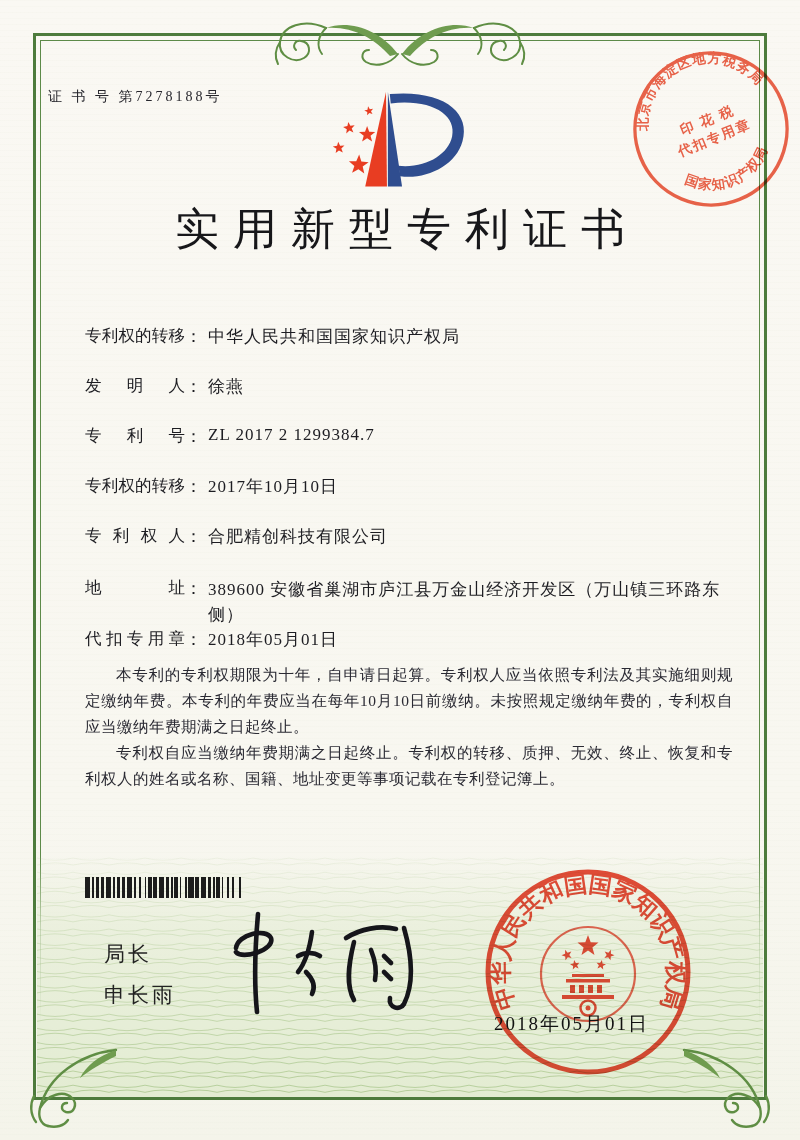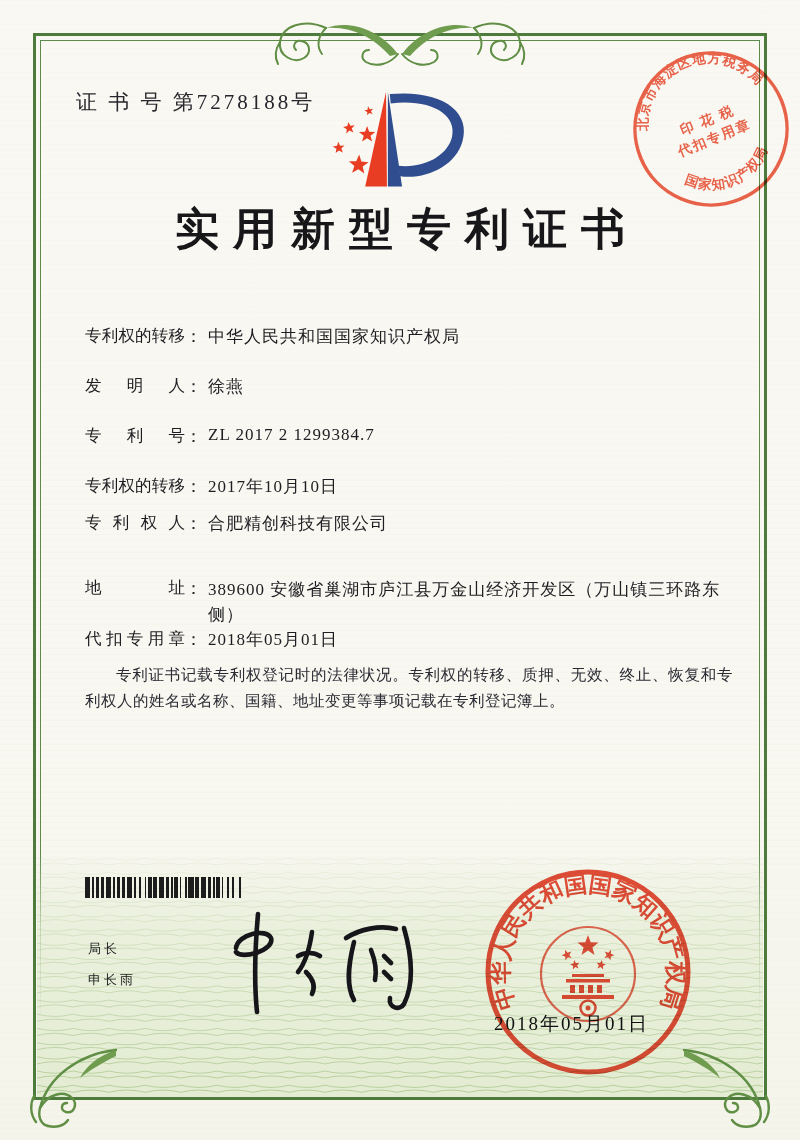--- a/index.html
+++ b/index.html
@@ -17,43 +17,43 @@
       linear-gradient(180deg,#faf8f3 0%, #f8f7f0 70%, #f4f4ea 100%);
   }
   .frame-outer { position:absolute; left:33px; top:33px; width:734px; height:1067px;
     border:3px solid #4d7b3c; }
   .frame-inner { position:absolute; left:40px; top:40px; width:720px; height:1053px;
     border:1px solid #5d8a49; }
   .waves-zone { position:absolute; left:37px; top:855px; width:726px; height:242px;
     background:linear-gradient(180deg, rgba(231,238,216,0) 0%, rgba(231,238,216,.75) 30%, #e6eed7 70%, #e3ecd2 100%); }
   .waves-zone svg { position:absolute; inset:0; }
 
-  .cert-no { position:absolute; left:76px; top:88px; font-size:21px; letter-spacing:3px; color:#26262c; }
+  .cert-no { position:absolute; left:48px; top:88px; font-size:14px; letter-spacing:3px; color:#26262c; }
 
   .logo { position:absolute; left:318px; top:88px; }
 
   .title { position:absolute; left:0; top:200px; width:100%; text-align:center;
-    font-size:44px; font-weight:bold; letter-spacing:14px; text-indent:14px; color:#17171a; }
+    font-size:44px; font-weight:normal; letter-spacing:14px; text-indent:14px; color:#17171a; }
 
   .fields { position:absolute; left:85px; top:0; width:648px; font-size:17px; }
   .frow { position:absolute; left:0; white-space:nowrap; }
   .flabel { display:inline-block; width:100px; font-size:16.5px;
     text-align:justify; text-align-last:justify; vertical-align:top; }
   .fcolon { display:inline-block; vertical-align:top; margin-right:6px; }
   .fvalue { display:inline-block; vertical-align:top; letter-spacing:1px; }
   .fvalue.wrap { white-space:normal; width:520px; line-height:25px; }
   .grant-right { position:absolute; left:368px; top:0; white-space:nowrap; }
 
   .paras { position:absolute; left:85px; top:662px; width:648px;
     font-size:15.5px; line-height:26px; letter-spacing:.5px; color:#2a2a33; text-align:justify; }
   .paras p { text-indent:2em; }
 
   .barcode { position:absolute; left:85px; top:877px; height:21px; font-size:0; white-space:nowrap; }
 
-  .signer { position:absolute; left:88px; top:940px; font-size:13px; letter-spacing:3px; color:#222; }
+  .signer { position:absolute; left:104px; top:940px; font-size:21px; letter-spacing:3px; color:#222; }
   .signer div { margin-bottom:13px; }
   .signature { position:absolute; left:208px; top:908px; }
 
   .seal { position:absolute; left:478px; top:862px; mix-blend-mode:multiply; opacity:.93; }
   .seal-date { position:absolute; left:494px; top:1011px; font-size:19px; letter-spacing:2px;
     color:#111; z-index:5; }
 
   .tax-stamp { position:absolute; left:626px; top:44px; mix-blend-mode:multiply; opacity:.88; }
 
   .footer { position:absolute; left:0; top:1060px; width:100%; text-align:center;
@@ -191,33 +191,34 @@
     </div>
     <div class="frow" style="top:375px">
       <span class="flabel">发明人</span><span class="fcolon">：</span><span class="fvalue">徐燕</span>
     </div>
     <div class="frow" style="top:425px">
       <span class="flabel">专利号</span><span class="fcolon">：</span><span class="fvalue">ZL 2017 2 1299384.7</span>
     </div>
     <div class="frow" style="top:475px">
       <span class="flabel">专利权的转移</span><span class="fcolon">：</span><span class="fvalue">2017年10月10日</span>
     </div>
-    <div class="frow" style="top:512px">
+    <div class="frow" style="top:525px">
       <span class="flabel">专利权人</span><span class="fcolon">：</span><span class="fvalue">合肥精创科技有限公司</span>
     </div>
     <div class="frow" style="top:577px">
       <span class="flabel">地址</span><span class="fcolon">：</span><span class="fvalue wrap">389600 安徽省巢湖市庐江县万金山经济开发区（万山镇三环路东侧）</span>
     </div>
     <div class="frow" style="top:628px; width:648px">
       <span class="flabel">代扣专用章</span><span class="fcolon">：</span><span class="fvalue">2018年05月01日</span>
     </div>
   </div>
 
   <div class="paras">
-    <p>专利证书记载专利权登记时的法律状况。专利权的转移、质押、无效、终止、恢复和专利权人的姓名或名称、国籍、地址变更等事项记载在专利登记簿上。</p>
+    <p>本专利的专利权期限为十年，自申请日起算。专利权人应当依照专利法及其实施细则规定缴纳年费。本专利的年费应当在每年10月10日前缴纳。未按照规定缴纳年费的，专利权自应当缴纳年费期满之日起终止。</p>
+    <p>专利权自应当缴纳年费期满之日起终止。专利权的转移、质押、无效、终止、恢复和专利权人的姓名或名称、国籍、地址变更等事项记载在专利登记簿上。</p>
   </div>
 
   <div class="barcode" id="barcode"><span style="display:inline-block;height:21px;width:5.25px;background:#1c1c1c"></span><span style="display:inline-block;height:21px;width:1.75px;background:transparent"></span><span style="display:inline-block;height:21px;width:1.75px;background:#1c1c1c"></span><span style="display:inline-block;height:21px;width:1.75px;background:transparent"></span><span style="display:inline-block;height:21px;width:3.5px;background:#1c1c1c"></span><span style="display:inline-block;height:21px;width:1.75px;background:transparent"></span><span style="display:inline-block;height:21px;width:3.5px;background:#1c1c1c"></span><span style="display:inline-block;height:21px;width:1.75px;background:transparent"></span><span style="display:inline-block;height:21px;width:5.25px;background:#1c1c1c"></span><span style="display:inline-block;height:21px;width:1.75px;background:transparent"></span><span style="display:inline-block;height:21px;width:1.75px;background:#1c1c1c"></span><span style="display:inline-block;height:21px;width:1.75px;background:transparent"></span><span style="display:inline-block;height:21px;width:3.5px;background:#1c1c1c"></span><span style="display:inline-block;height:21px;width:1.75px;background:transparent"></span><span style="display:inline-block;height:21px;width:3.5px;background:#1c1c1c"></span><span style="display:inline-block;height:21px;width:1.75px;background:transparent"></span><span style="display:inline-block;height:21px;width:5.25px;background:#1c1c1c"></span><span style="display:inline-block;height:21px;width:1.75px;background:transparent"></span><span style="display:inline-block;height:21px;width:1.75px;background:#1c1c1c"></span><span style="display:inline-block;height:21px;width:3.5px;background:transparent"></span><span style="display:inline-block;height:21px;width:1.75px;background:#1c1c1c"></span><span style="display:inline-block;height:21px;width:3.5px;background:transparent"></span><span style="display:inline-block;height:21px;width:1.75px;background:#1c1c1c"></span><span style="display:inline-block;height:21px;width:1.75px;background:transparent"></span><span style="display:inline-block;height:21px;width:3.5px;background:#1c1c1c"></span><span style="display:inline-block;height:21px;width:1.75px;background:transparent"></span><span style="display:inline-block;height:21px;width:3.5px;background:#1c1c1c"></span><span style="display:inline-block;height:21px;width:1.75px;background:transparent"></span><span style="display:inline-block;height:21px;width:5.25px;background:#1c1c1c"></span><span style="display:inline-block;height:21px;width:1.75px;background:transparent"></span><span style="display:inline-block;height:21px;width:3.5px;background:#1c1c1c"></span><span style="display:inline-block;height:21px;width:1.75px;background:transparent"></span><span style="display:inline-block;height:21px;width:1.75px;background:#1c1c1c"></span><span style="display:inline-block;height:21px;width:1.75px;background:transparent"></span><span style="display:inline-block;height:21px;width:3.5px;background:#1c1c1c"></span><span style="display:inline-block;height:21px;width:1.75px;background:transparent"></span><span style="display:inline-block;height:21px;width:1.75px;background:#1c1c1c"></span><span style="display:inline-block;height:21px;width:3.5px;background:transparent"></span><span style="display:inline-block;height:21px;width:1.75px;background:#1c1c1c"></span><span style="display:inline-block;height:21px;width:1.75px;background:transparent"></span><span style="display:inline-block;height:21px;width:5.25px;background:#1c1c1c"></span><span style="display:inline-block;height:21px;width:1.75px;background:transparent"></span><span style="display:inline-block;height:21px;width:3.5px;background:#1c1c1c"></span><span style="display:inline-block;height:21px;width:1.75px;background:transparent"></span><span style="display:inline-block;height:21px;width:5.25px;background:#1c1c1c"></span><span style="display:inline-block;height:21px;width:1.75px;background:transparent"></span><span style="display:inline-block;height:21px;width:3.5px;background:#1c1c1c"></span><span style="display:inline-block;height:21px;width:1.75px;background:transparent"></span><span style="display:inline-block;height:21px;width:1.75px;background:#1c1c1c"></span><span style="display:inline-block;height:21px;width:1.75px;background:transparent"></span><span style="display:inline-block;height:21px;width:3.5px;background:#1c1c1c"></span><span style="display:inline-block;height:21px;width:1.75px;background:transparent"></span><span style="display:inline-block;height:21px;width:1.75px;background:#1c1c1c"></span><span style="display:inline-block;height:21px;width:3.5px;background:transparent"></span><span style="display:inline-block;height:21px;width:1.75px;background:#1c1c1c"></span><span style="display:inline-block;height:21px;width:3.5px;background:transparent"></span><span style="display:inline-block;height:21px;width:1.75px;background:#1c1c1c"></span><span style="display:inline-block;height:21px;width:5.25px;background:transparent"></span><span style="display:inline-block;height:21px;width:1.75px;background:#1c1c1c"></span></div>
 
   <div class="signer">
     <div>局长</div>
     <div>申长雨</div>
   </div>
 
   <svg class="signature" width="230" height="110" viewBox="0 0 230 110">

